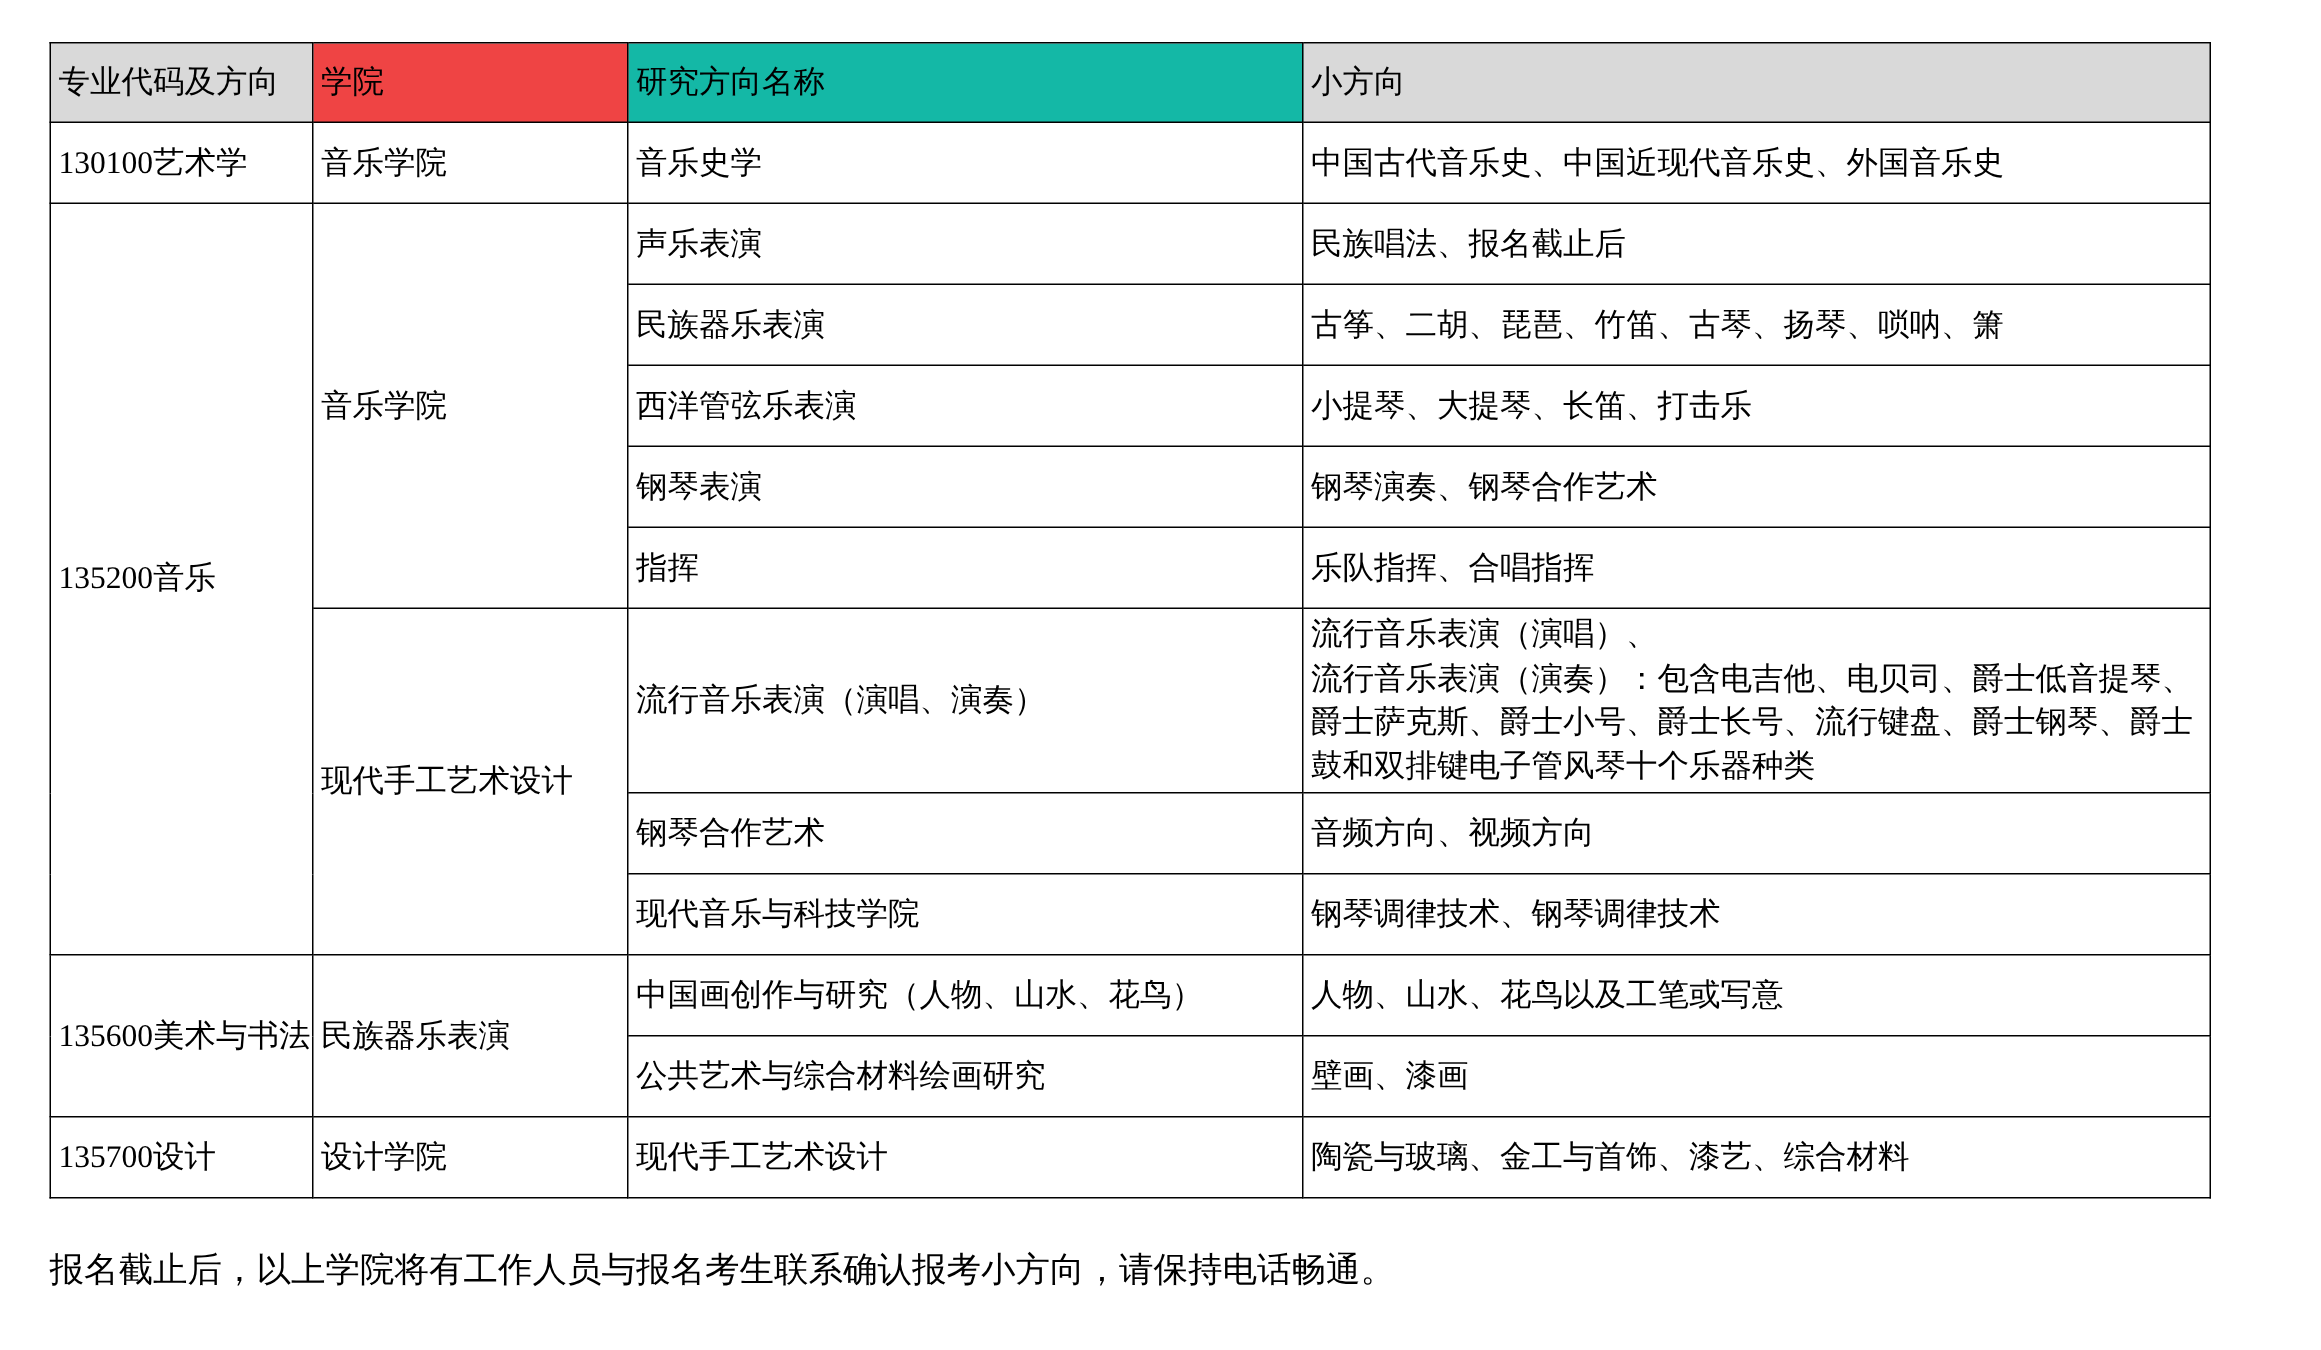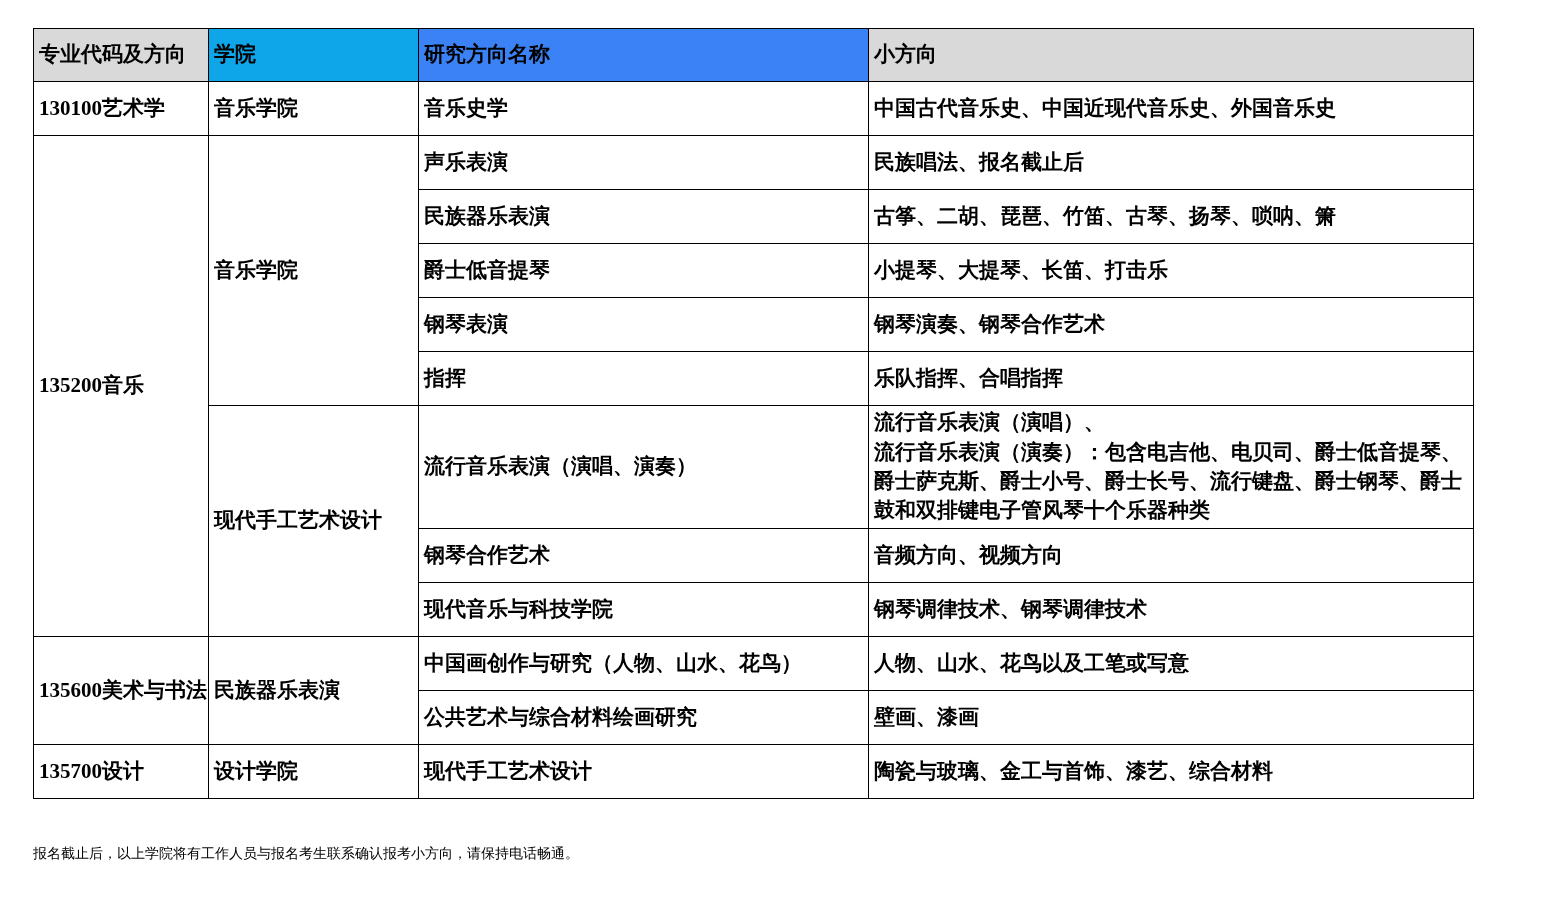--- a/index.html
+++ b/index.html
@@ -15,55 +15,55 @@
     table-layout:fixed;
     width:1440px;
   }
   table.majors col.c1 { width:175px; }
   table.majors col.c2 { width:210px; }
   table.majors col.c3 { width:450px; }
   table.majors col.c4 { width:605px; }
   table.majors th, table.majors td {
     border:1px solid #000000;
     font-size:21px;
-    font-weight:bold;
+    font-weight:normal;
     text-align:left;
     vertical-align:middle;
     padding:2px 5px;
     line-height:1.4;
   }
   table.majors th { background:#d9d9d9; }
   tr.h-hdr { height:53px; }
   tr.h-std { height:54px; }
   tr.h-tall { height:123px; }
   td.nowrap { white-space:nowrap; padding-left:3px; padding-right:1px; }
   td.prewrap { white-space:pre-wrap; word-break:break-all; }
   .note {
-    margin-top:46px;
-    font-size:14px;
+    margin-top:33px;
+    font-size:23px;
     line-height:1.3;
   }
 </style>
 </head>
 <body>
 
 <div class="doc">
   <table class="majors">
     <colgroup>
       <col class="c1">
         <col class="c2">
         <col class="c3">
         <col class="c4">
     </colgroup>
 
     <tbody>
         <tr class="h-hdr">
       <th style="background: rgb(217, 217, 217);">专业代码及方向</th>
-      <th style="background: #0ea5e9;">学院</th>
-      <th style="background: #3b82f6;">研究方向名称</th>
+      <th style="background: #ef4444;">学院</th>
+      <th style="background: #14b8a6;">研究方向名称</th>
       <th style="background: rgb(217, 217, 217);">小方向</th>
     </tr>
 
     <tr class="h-std">
       <td class="nowrap">130100艺术学</td>
       <td>音乐学院</td>
       <td>音乐史学</td>
       <td>中国古代音乐史、中国近现代音乐史、外国音乐史</td>
     </tr>
 
@@ -71,21 +71,21 @@
       <td class="nowrap" rowspan="8">135200音乐</td>
       <td rowspan="5">音乐学院</td>
       <td>声乐表演</td>
       <td>民族唱法、报名截止后</td>
     </tr>
     <tr class="h-std">
       <td>民族器乐表演</td>
       <td>古筝、二胡、琵琶、竹笛、古琴、扬琴、唢呐、箫</td>
     </tr>
     <tr class="h-std">
-      <td>爵士低音提琴</td>
+      <td>西洋管弦乐表演</td>
       <td>小提琴、大提琴、长笛、打击乐</td>
     </tr>
     <tr class="h-std">
       <td>钢琴表演</td>
       <td>钢琴演奏、钢琴合作艺术</td>
     </tr>
     <tr class="h-std">
       <td>指挥</td>
       <td>乐队指挥、合唱指挥</td>
     </tr>

